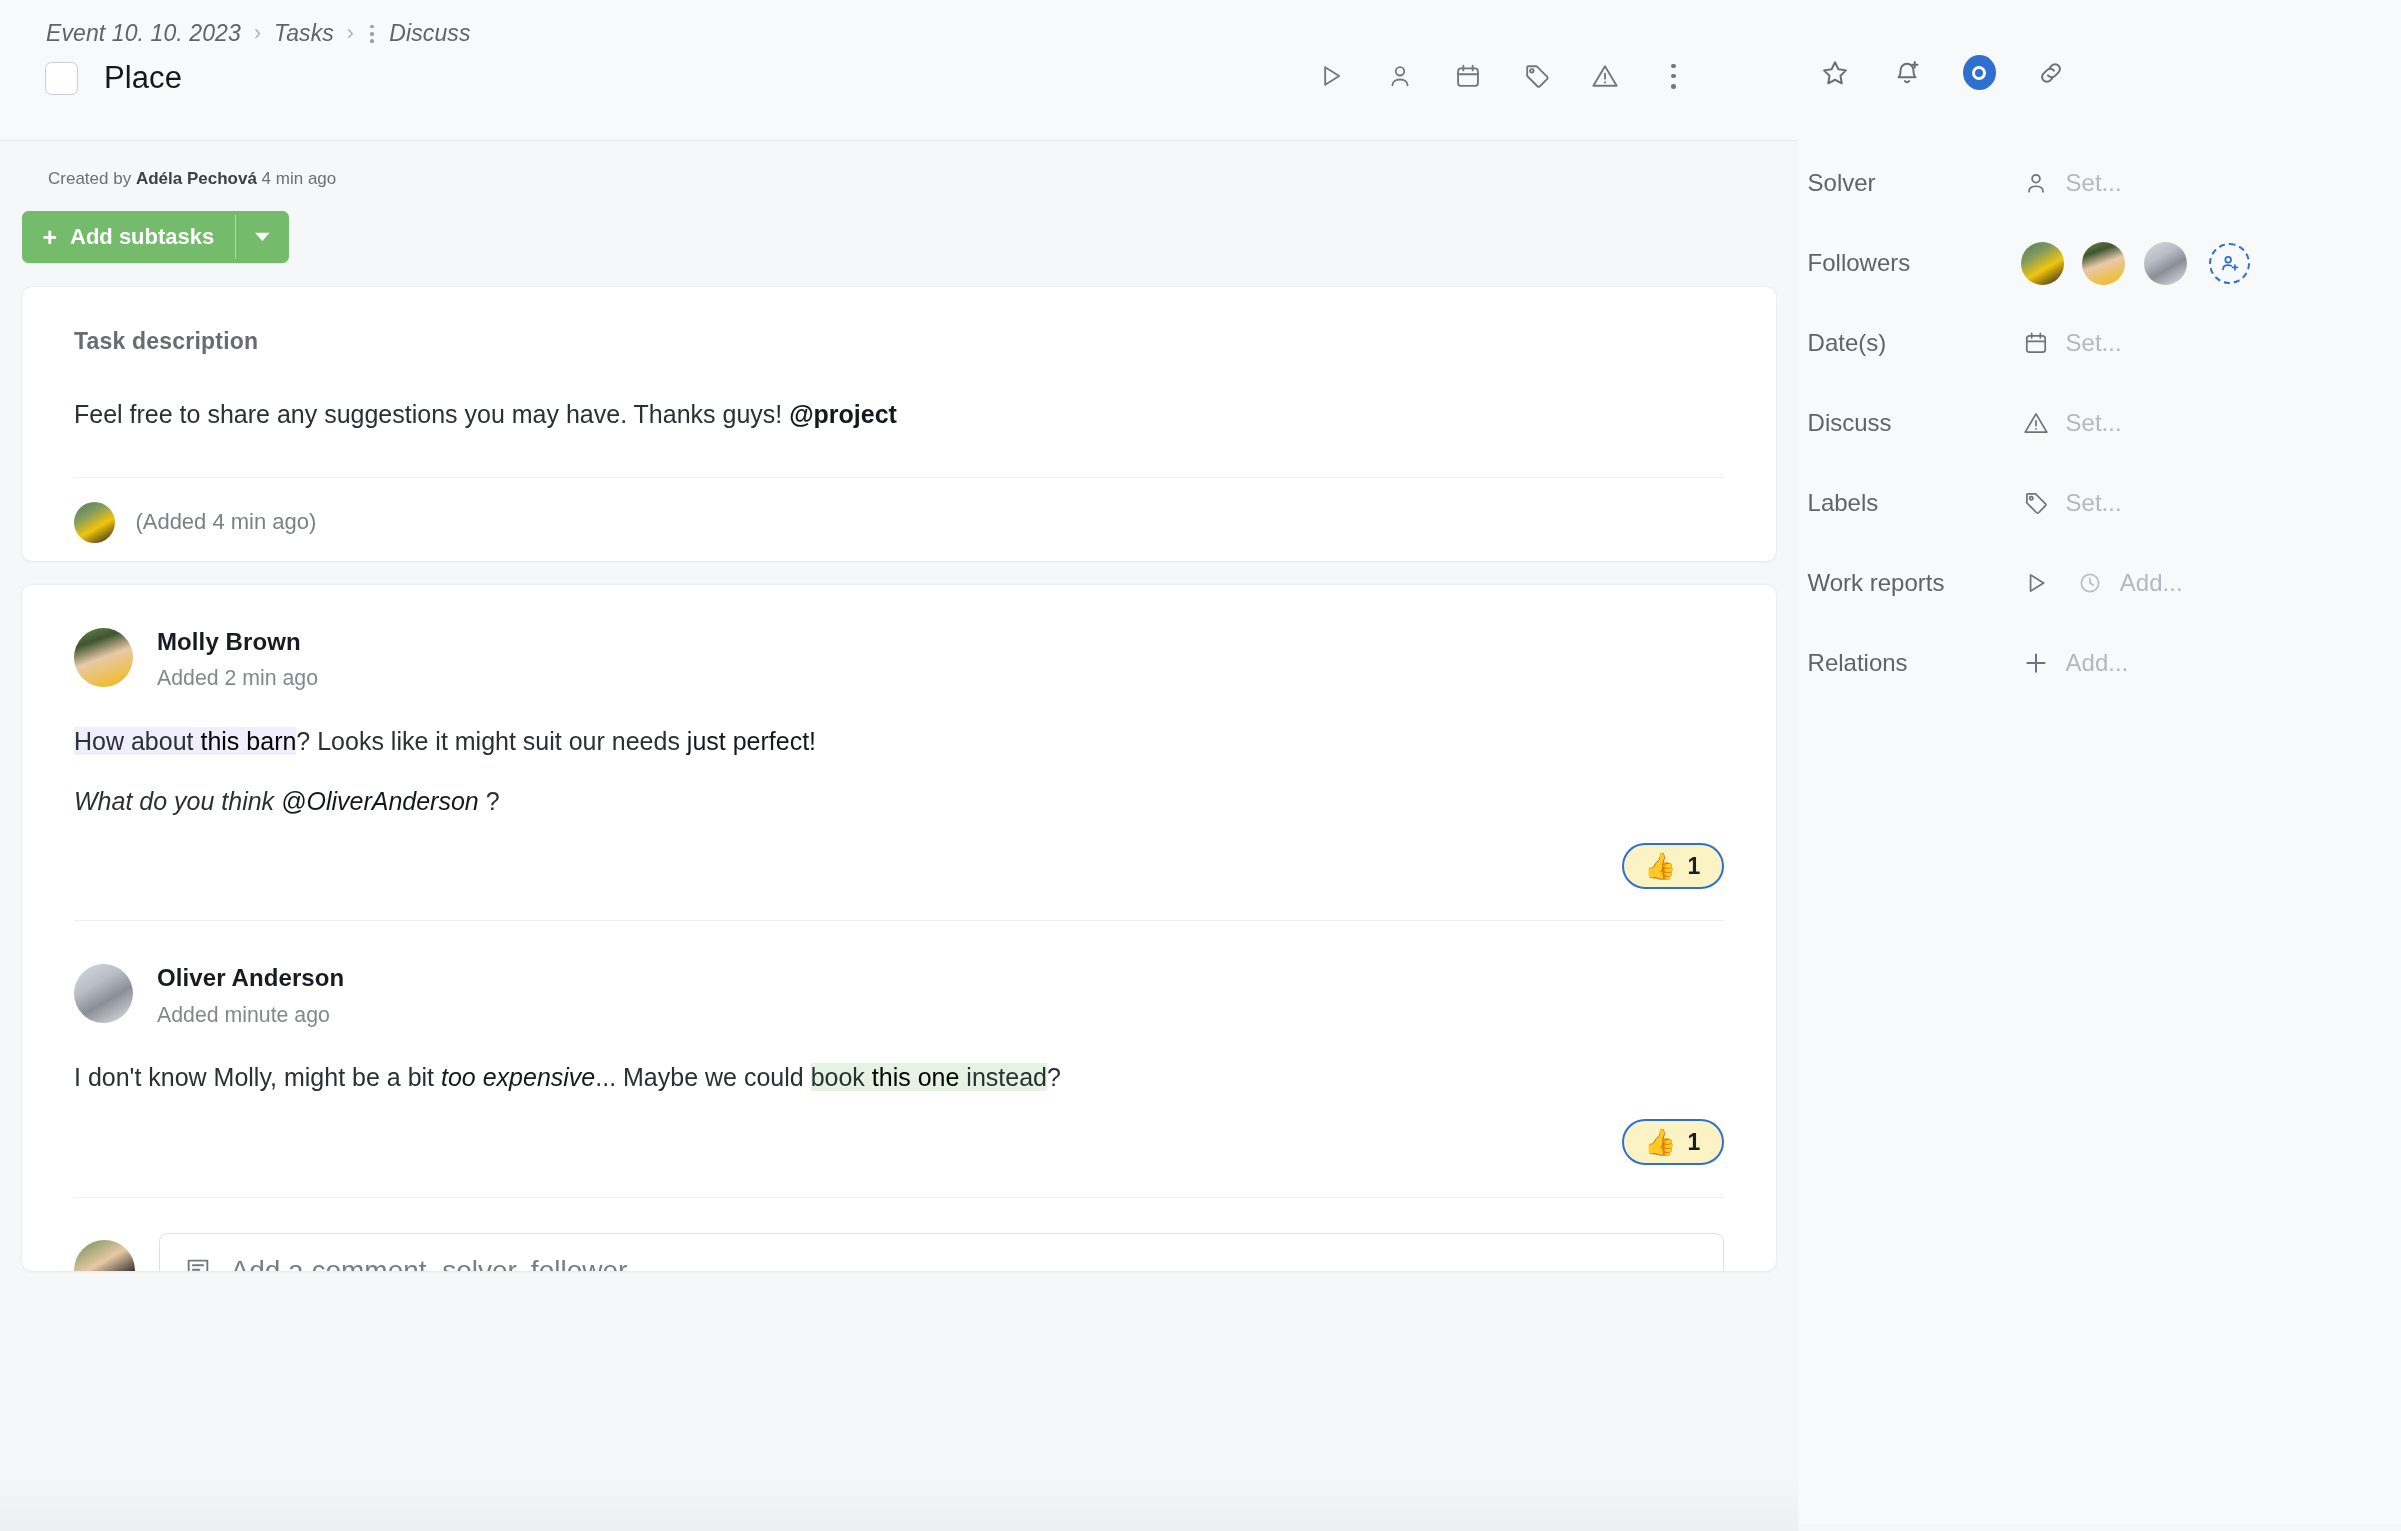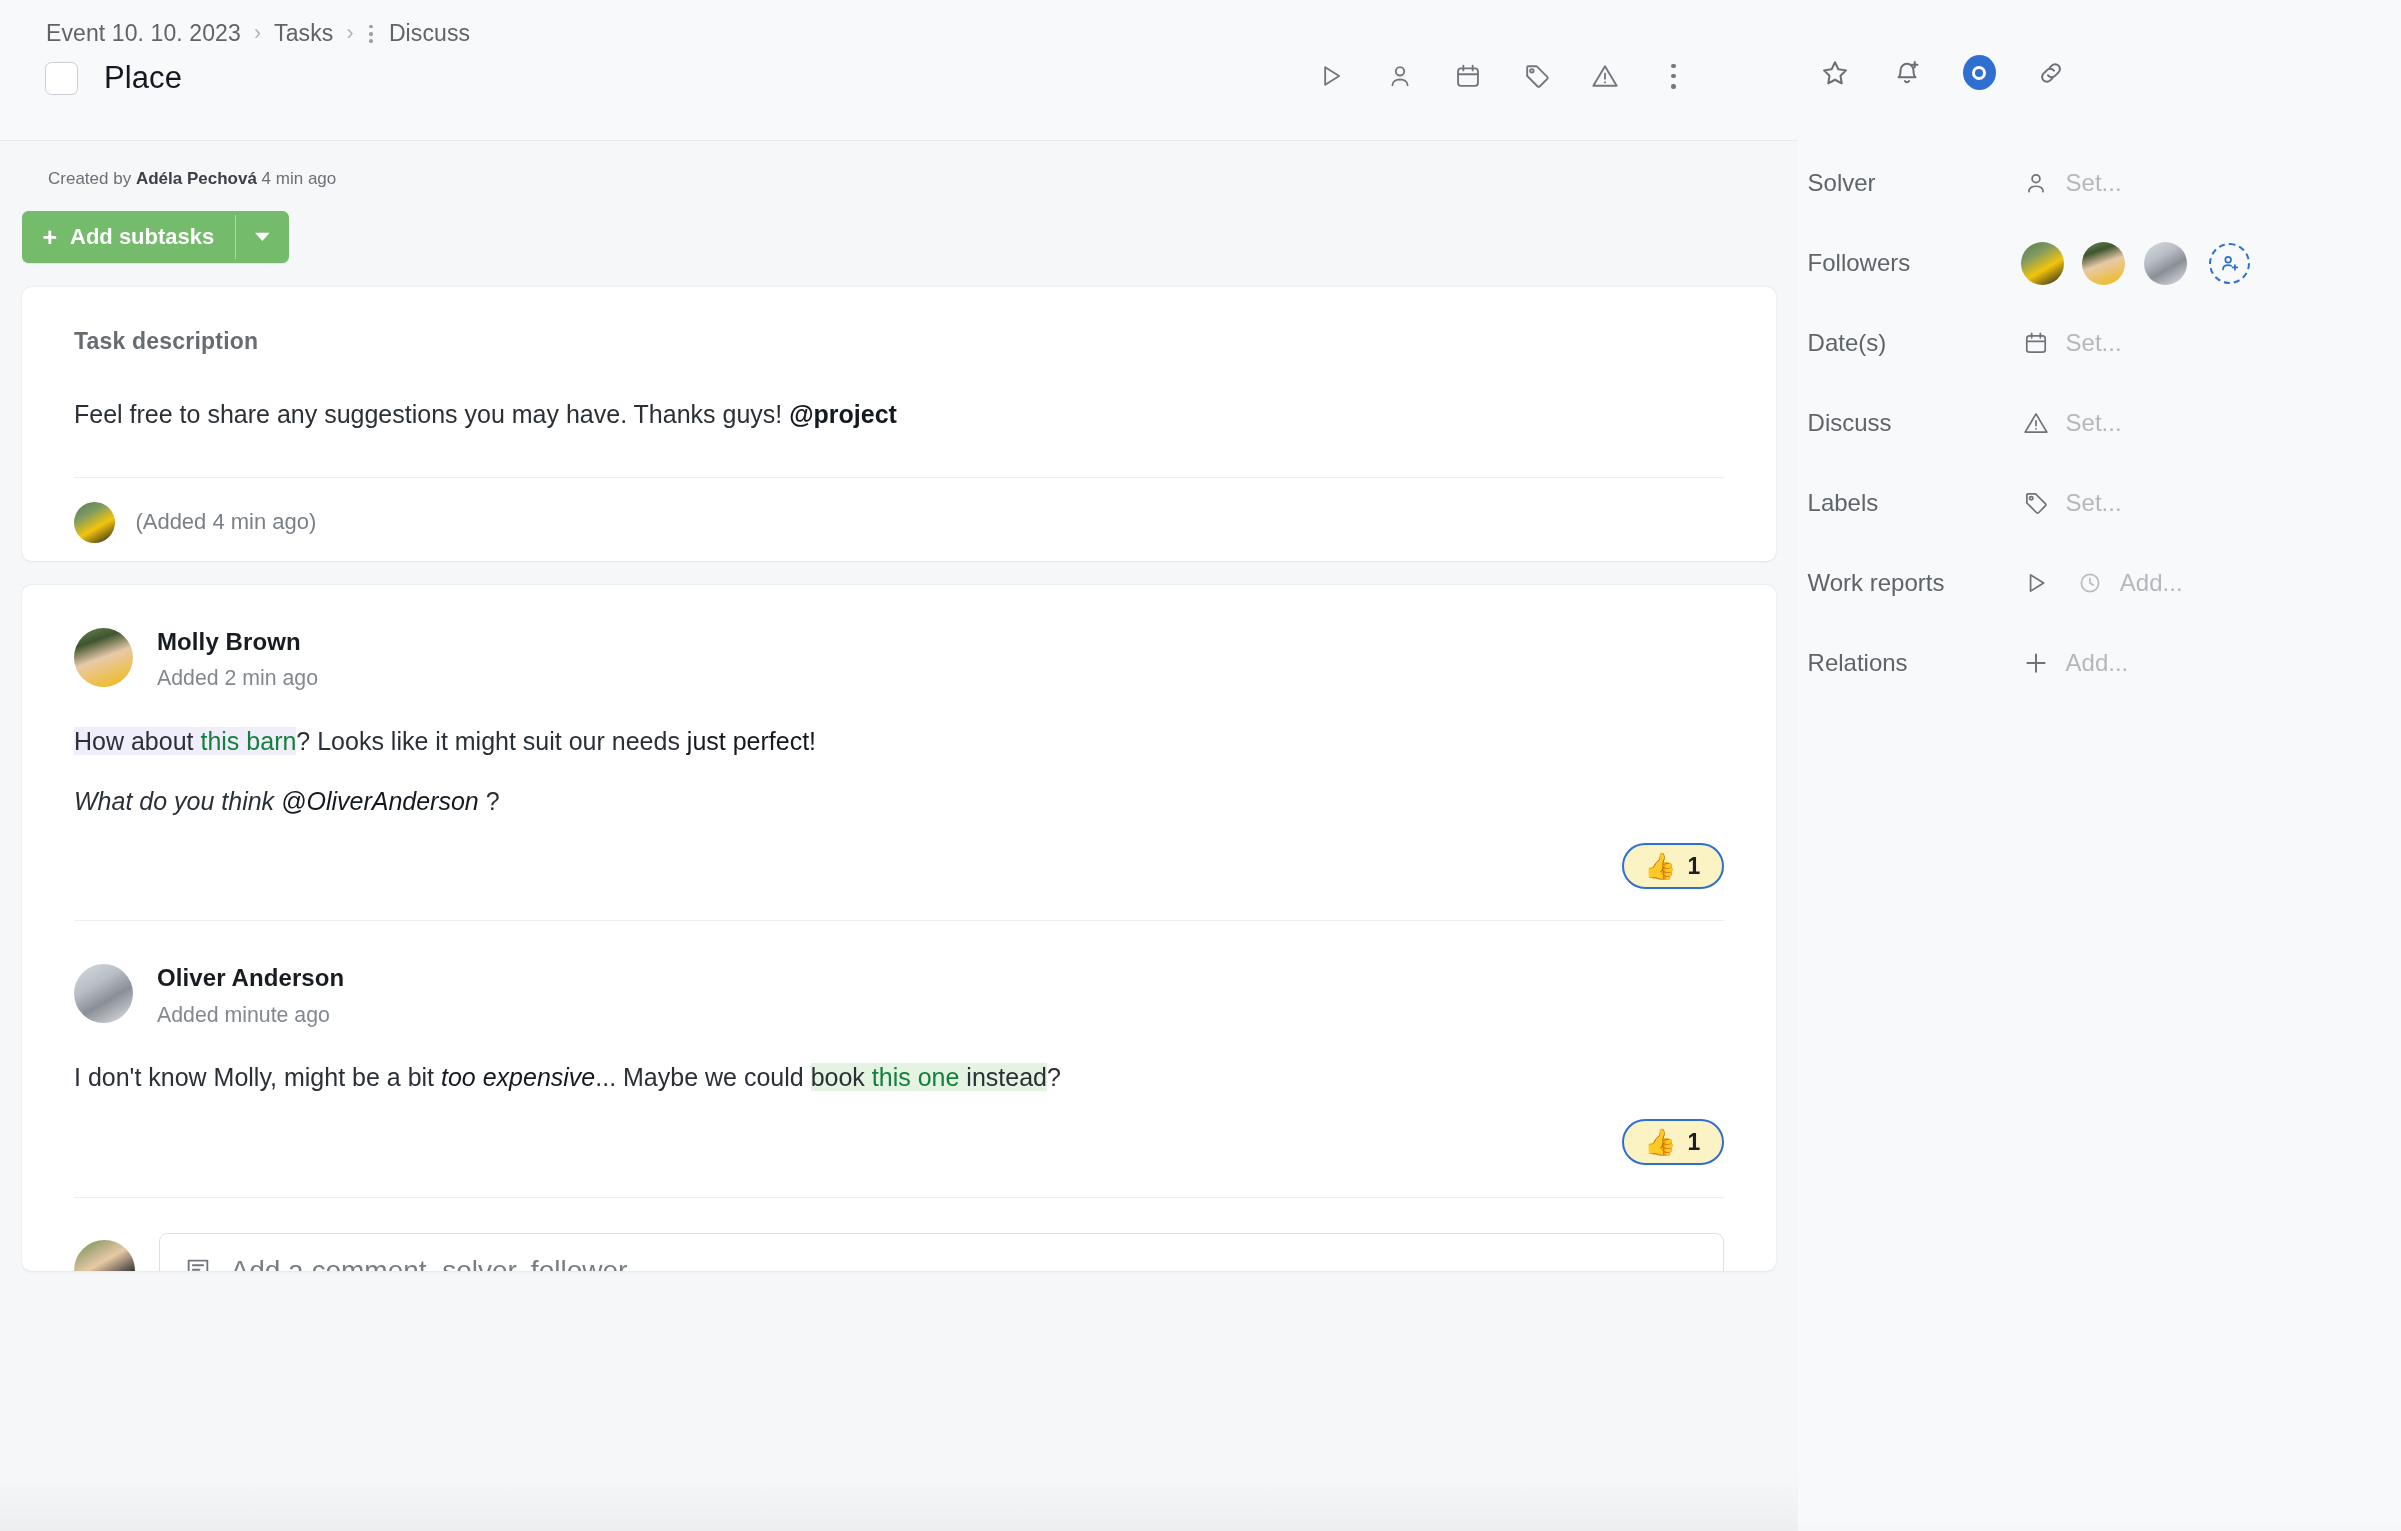--- a/index.html
+++ b/index.html
@@ -27,21 +27,21 @@
     height: 141px;
     background: #f8f9fa;
     border-bottom: 0.9px solid #e7e9ec;
   }
   .breadcrumb {
     display: flex; align-items: center; gap: 13px;
     padding: 20.4px 0 0 46px;
     font-size: 23px; color: #6c7278;
     letter-spacing: 0.1px;
   }
-  .crumb { color: #5f6469; white-space: nowrap; }
+  .crumb { color: #5f6469; white-space: nowrap; font-style: italic; }
   .crumb.first { color: #5f6469; }
   .crumb-sep { color: #b0b5ba; font-size: 21.3px; line-height: 1; }
   .crumb-dots {
     display: inline-flex; flex-direction: column; gap: 3.7px; padding: 0 2.8px;
   }
   .crumb-dots i { width: 3.7px; height: 3.7px; border-radius: 50%; background: #9aa0a6; display: block; }
 
   .title-row {
     display: flex; align-items: center;
     padding: 13px 0 0 45px;
@@ -127,21 +127,21 @@
   .comment + .comment { border-top: 0.9px solid #eceef1; }
   .cmt-head { display: flex; align-items: flex-start; gap: 24px; }
   .cmt-name { font-size: 24px; font-weight: bold; color: #181c22; letter-spacing: 0.1px; }
   .cmt-time { font-size: 21.3px; color: #83888e; margin-top: 10.2px; }
   .cmt-body { margin-top: 31.5px; font-size: 25px; color: #2b3036; line-height: 1.45; }
   .cmt-body p + p { margin-top: 24px; }
   .cmt-body b { font-weight: normal; color: #14181f; }
   .cmt-body i { font-style: italic; }
   .hl-purple { background: #f1eefb; }
   .hl-green  { background: #e4f3e2; }
-  .lnk { color: #15803d; text-align: right; }
+  .lnk { color: #000000; text-align: right; }
   .react-row { display: flex; justify-content: flex-end; padding: 24px 0 31.5px 0; }
   .reaction {
     display: inline-flex; align-items: center; gap: 11px;
     background: #fcf3c4; border: 2.8px solid #2f6fd0; border-radius: 926px;
     padding: 7.4px 22px 7.4px 20.4px; cursor: pointer;
   }
   .reaction .emoji { font-size: 26px; line-height: 1; }
   .reaction .cnt { font-size: 23px; font-weight: bold; color: #1b1f25; }
 
   

